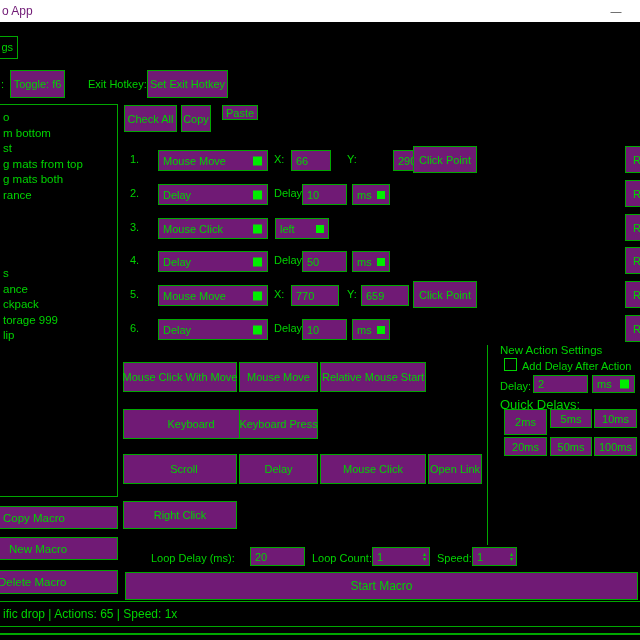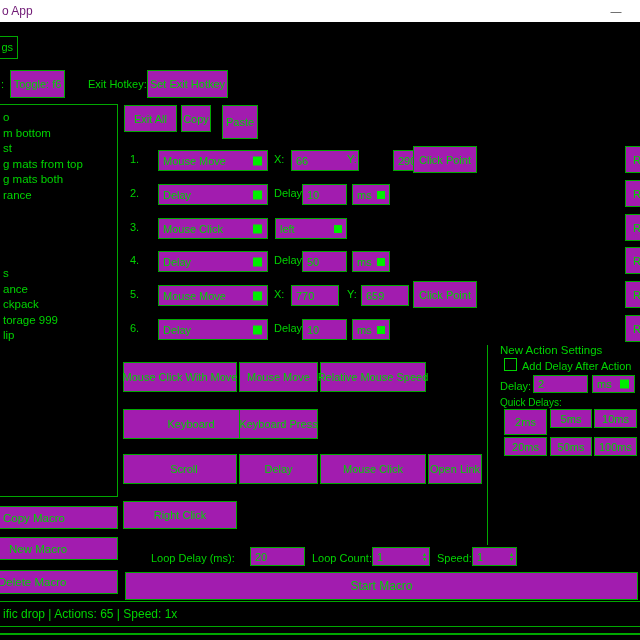--- a/index.html
+++ b/index.html
@@ -2,21 +2,21 @@
 <html><head>
 <meta charset="utf-8">
 <style>
   :root{
     --g:#00d400; --b:#00a800; --br:#00ee00;
   }
   html,body{margin:0;padding:0;background:#000;}
   #app{position:relative;width:640px;height:640px;background:#000;overflow:hidden;
        font-family:"Liberation Sans",sans-serif;}
   .t{position:absolute;color:var(--g);font-size:11px;white-space:nowrap;}
-  .box,.btn,.dd,.inp,.spinner{position:absolute;background:#a21caf;border:1px solid var(--b);
+  .box,.btn,.dd,.inp,.spinner{position:absolute;background:#701a75;border:1px solid var(--b);
        box-sizing:border-box;color:var(--g);font-size:11px;white-space:nowrap;}
   .btn{display:flex;align-items:center;justify-content:center;}
   .dd,.inp,.spinner{display:flex;align-items:center;padding-left:4px;}
   .sq{position:absolute;right:5px;top:50%;transform:translateY(-50%);width:9px;height:9px;background:var(--br);}
   .sq.small{width:8px;height:8px;right:4px;}
   .titlebar{position:absolute;left:0;top:0;width:640px;height:22px;background:#ffffff;}
   .titlebar .title{position:absolute;left:2px;top:0;line-height:22px;font-size:12px;color:#701a75;white-space:nowrap;}
   .minbtn{position:absolute;left:603px;top:0;width:26px;height:22px;display:flex;align-items:center;justify-content:center;color:#444;font-size:11px;}
   .tab{position:absolute;left:-28px;top:36px;width:46px;height:23px;border:1px solid var(--b);box-sizing:border-box;background:#000;}
   .tab span{position:absolute;right:4px;top:0;line-height:21px;color:var(--g);font-size:11px;}
@@ -62,31 +62,31 @@
     <div class="li"></div>
     <div class="li"></div>
     <div class="li"></div>
     <div class="li">s</div>
     <div class="li">ance</div>
     <div class="li">ckpack</div>
     <div class="li">torage 999</div>
     <div class="li">lip</div>
   </div>
 
-  <div class="btn" style="left:124px;top:105px;width:53px;height:27px;">Exit All</div>
+  <div class="btn" style="left:124px;top:105px;width:53px;height:27px;">Check All</div>
   <div class="btn" style="left:181px;top:105px;width:30px;height:27px;">Copy</div>
-  <div class="btn" style="left:222px;top:105px;width:36px;height:34px;">Paste</div>
+  <div class="btn" style="left:222px;top:105px;width:36px;height:15px;">Paste</div>
 
   <span class="t" style="left:130px;top:153px;">1.</span>
   <div class="dd" style="left:158px;top:150px;width:110px;height:21px;">
     <span>Mouse Move</span>
     <span class="sq"></span>
   </div>
   <span class="t" style="left:274px;top:153px;">X:</span>
-  <div class="inp" style="left:291px;top:150px;width:68px;height:21px;">66</div>
+  <div class="inp" style="left:291px;top:150px;width:40px;height:21px;">66</div>
   <span class="t" style="left:347px;top:153px;">Y:</span>
   <div class="inp" style="left:361px;top:150px;width:48px;height:21px;margin-left:32px;">290</div>
   <div class="btn" style="left:413px;top:146px;width:64px;height:27px;">Click Point</div>
   <div class="btn" style="left:625px;top:146px;width:48px;height:27px;justify-content:flex-start;padding-left:7px;">R</div>
 
   <span class="t" style="left:130px;top:187px;">2.</span>
   <div class="dd" style="left:158px;top:184px;width:110px;height:21px;">
     <span>Delay</span>
     <span class="sq"></span>
   </div>
@@ -96,21 +96,21 @@
     <span>ms</span>
     <span class="sq small"></span>
   </div>
   <div class="btn" style="left:625px;top:180px;width:48px;height:27px;justify-content:flex-start;padding-left:7px;">R</div>
 
   <span class="t" style="left:130px;top:221px;">3.</span>
   <div class="dd" style="left:158px;top:218px;width:110px;height:21px;">
     <span>Mouse Click</span>
     <span class="sq"></span>
   </div>
-  <div class="dd" style="left:275px;top:218px;width:72px;height:21px;">
+  <div class="dd" style="left:275px;top:218px;width:54px;height:21px;">
     <span>left</span>
     <span class="sq small"></span>
   </div>
   <div class="btn" style="left:625px;top:214px;width:48px;height:27px;justify-content:flex-start;padding-left:7px;">R</div>
 
   <span class="t" style="left:130px;top:254px;">4.</span>
   <div class="dd" style="left:158px;top:251px;width:110px;height:21px;">
     <span>Delay</span>
     <span class="sq"></span>
   </div>
@@ -142,41 +142,41 @@
   <span class="t" style="left:274px;top:322px;">Delay</span>
   <div class="inp" style="left:302px;top:319px;width:45px;height:21px;">10</div>
   <div class="dd" style="left:352px;top:319px;width:38px;height:21px;">
     <span>ms</span>
     <span class="sq small"></span>
   </div>
   <div class="btn" style="left:625px;top:315px;width:48px;height:27px;justify-content:flex-start;padding-left:7px;">R</div>
 
   <div class="btn" style="left:123px;top:362px;width:114px;height:30px;">Mouse Click With Move</div>
   <div class="btn" style="left:239px;top:362px;width:79px;height:30px;">Mouse Move</div>
-  <div class="btn" style="left:320px;top:362px;width:106px;height:30px;">Relative Mouse Speed</div>
+  <div class="btn" style="left:320px;top:362px;width:106px;height:30px;">Relative Mouse Start</div>
   <div class="btn" style="left:123px;top:409px;width:136px;height:30px;">Keyboard</div>
   <div class="btn" style="left:239px;top:409px;width:79px;height:30px;">Keyboard Press</div>
   <div class="btn" style="left:123px;top:454px;width:114px;height:30px;padding-left:8px;">Scroll</div>
   <div class="btn" style="left:239px;top:454px;width:79px;height:30px;">Delay</div>
   <div class="btn" style="left:320px;top:454px;width:106px;height:30px;">Mouse Click</div>
   <div class="btn" style="left:428px;top:454px;width:54px;height:30px;">Open Link</div>
   <div class="btn" style="left:123px;top:501px;width:114px;height:28px;">Right Click</div>
 
   <div class="vline"></div>
 
   <span class="t" style="left:500px;top:344px;font-size:11.5px;">New Action Settings</span>
   <div class="cb"></div>
   <span class="t" style="left:522px;top:360px;">Add Delay After Action</span>
   <span class="t" style="left:500px;top:380px;">Delay:</span>
   <div class="inp" style="left:533px;top:375px;width:55px;height:18px;">2</div>
   <div class="dd" style="left:592px;top:375px;width:43px;height:18px;">
     <span>ms</span>
     <span class="sq"></span>
   </div>
-  <span class="t" style="left:500px;top:397px;font-size:10px;">Quick Delays:</span>
+  <span class="t" style="left:500px;top:397px;font-size:13px;">Quick Delays:</span>
   <div class="btn" style="left:504px;top:409px;width:43px;height:26px;">2ms</div>
   <div class="btn" style="left:550px;top:409px;width:42px;height:19px;">5ms</div>
   <div class="btn" style="left:594px;top:409px;width:43px;height:19px;">10ms</div>
   <div class="btn" style="left:504px;top:437px;width:43px;height:19px;">20ms</div>
   <div class="btn" style="left:550px;top:437px;width:42px;height:19px;">50ms</div>
   <div class="btn" style="left:594px;top:437px;width:43px;height:19px;">100ms</div>
 
   <div class="btn cutbtn" style="left:-30px;top:506px;width:148px;height:23px;">
     <span style="left:32px;">Copy Macro</span>
   </div>

